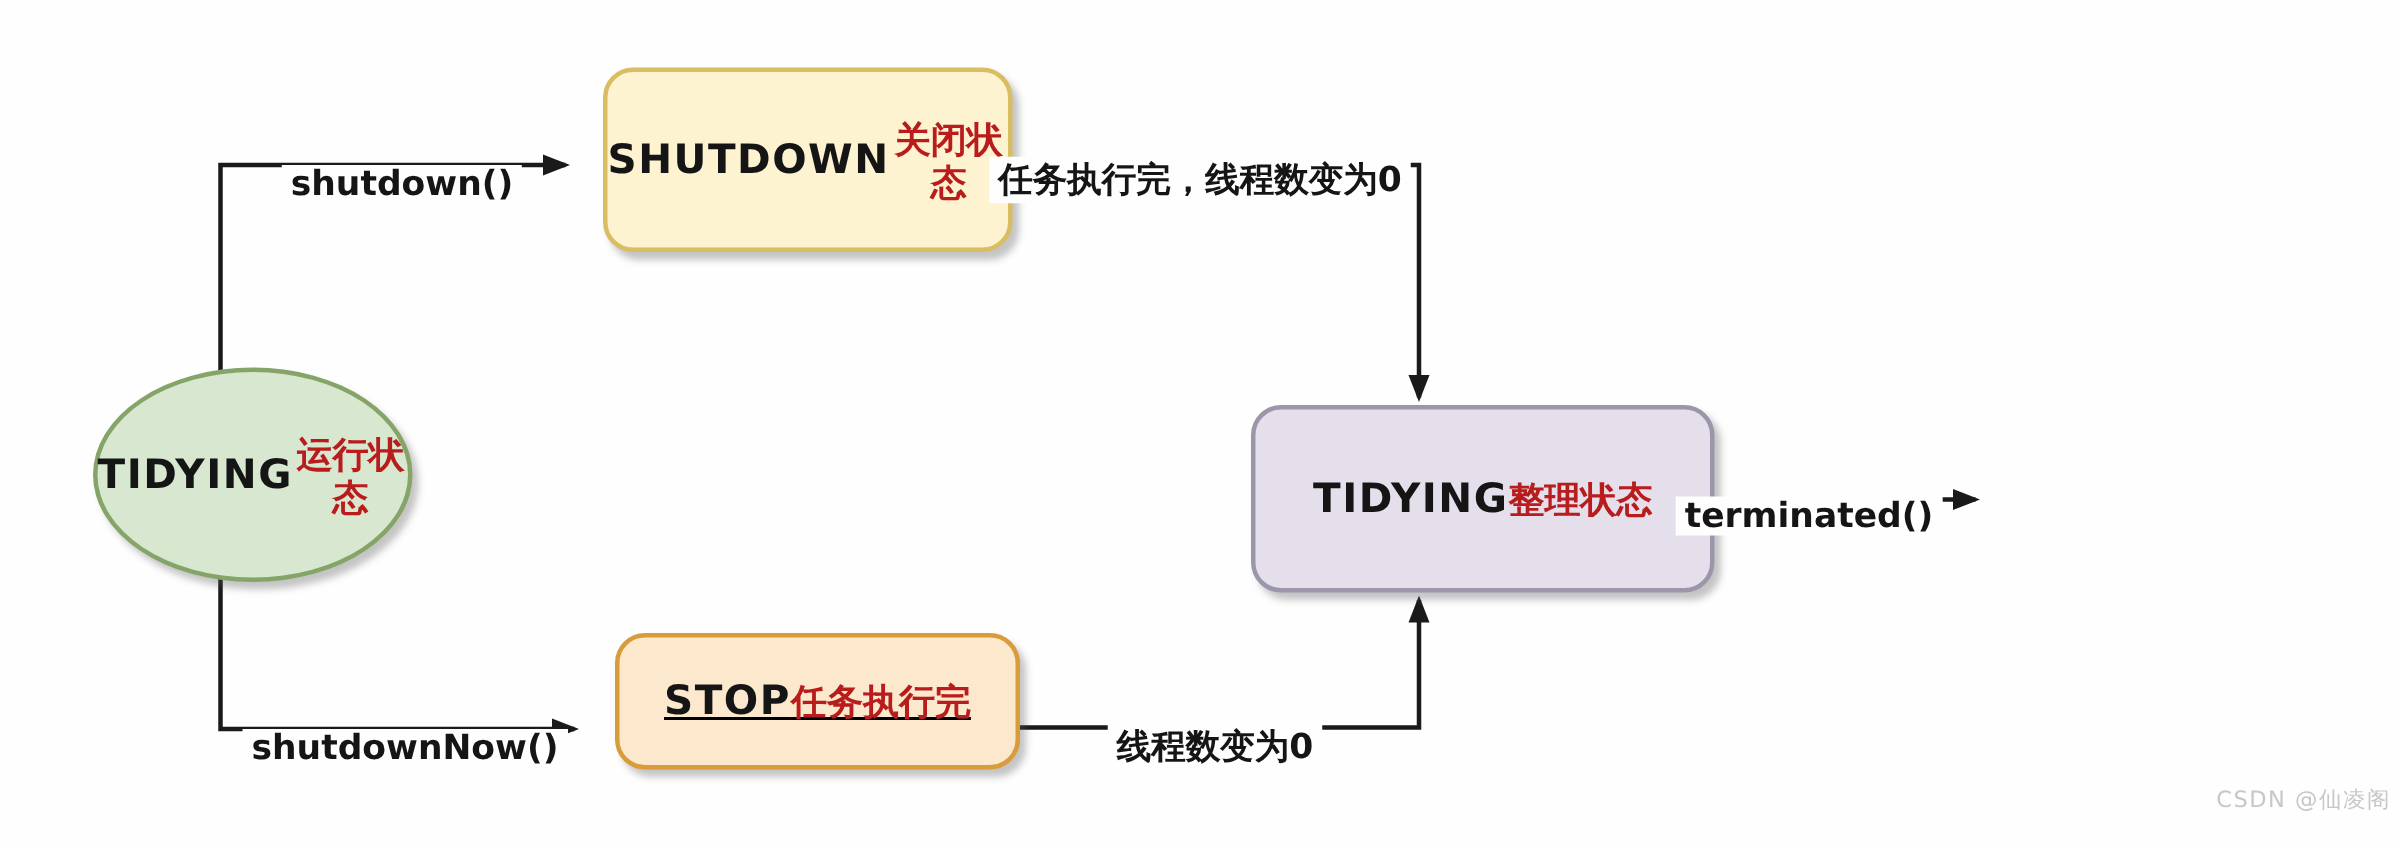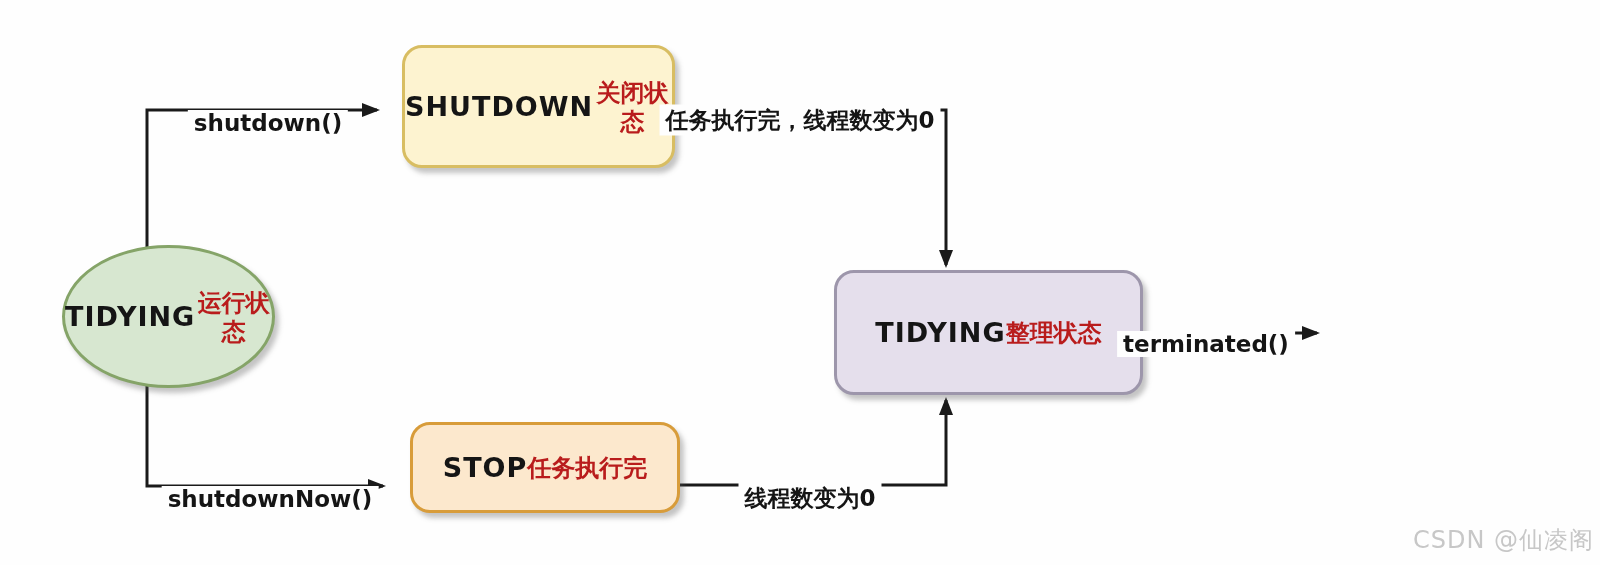--- a/index.html
+++ b/index.html
@@ -47,21 +47,21 @@
   }
   .node .zh {
     font-size: 24px;
     font-weight: bold;
     color: #b91c1c;
     line-height: 1.2;
     margin-top: 2px;
   }
   #node-running    { left: 40px;   top: 245px; width: 213px; height: 143px; }
   #node-shutdown   { left: 380px;  top: 45px;  width: 273px; height: 123px; }
-  #node-stop       { left: 388px;  top: 422px; width: 270px; height: 91px; }
+  #node-stop       { left: 388px;  top: 422px; width: 270px; height: 91px; text-decoration: underline; }
   #node-tidying    { left: 812px;  top: 270px; width: 309px; height: 125px; }
   #node-terminated { left: 1322px; top: 263px; width: 215px; height: 142px; }
 
   .edge-label {
     position: absolute;
     transform: translate(-50%, -50%);
     background: #fefefe;
     padding: 0 6px;
     font-size: 23px;
     font-weight: bold;
@@ -72,21 +72,21 @@
   #elabel-0 { left: 268px;  top: 111px; }
   #elabel-1 { left: 800px;  top: 108px; }
   #elabel-2 { left: 1206px; top: 332px; }
   #elabel-3 { left: 270px;  top: 487px; }
   #elabel-4 { left: 810px;  top: 486px; }
 
   .watermark {
     position: absolute;
     right: 6px;
     top: 524px;
-    font-size: 24px;
+    font-size: 15px;
     color: #c7c7c7;
     letter-spacing: 1px;
   }
 </style>
 </head>
 <body>
 
 <div class="canvas">
 
   <svg class="edges-layer" viewBox="0 0 1600 565" xmlns="http://www.w3.org/2000/svg">

